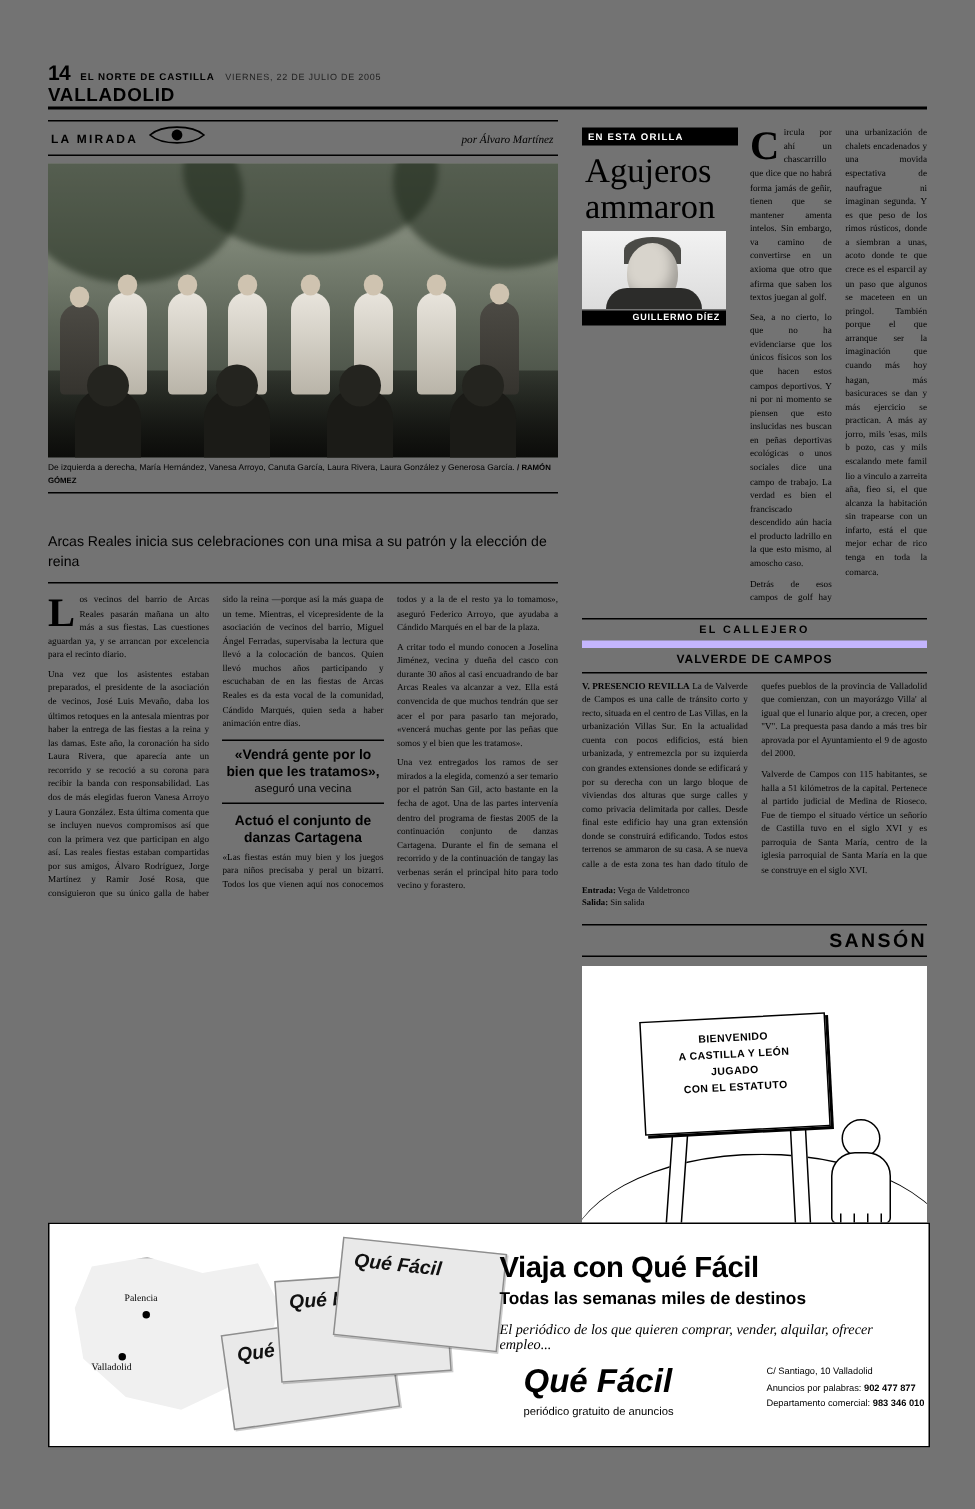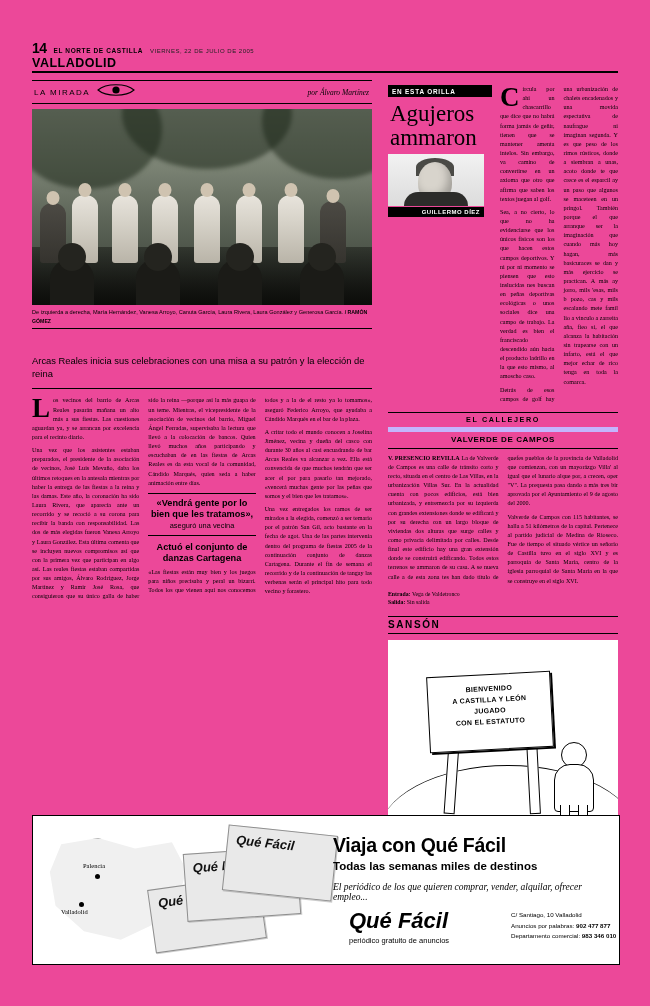--- a/index.html
+++ b/index.html
@@ -12,21 +12,21 @@
     height: 1006px;
     font-family: "Liberation Serif", serif;
     color: #000;
     position: relative;
     overflow: hidden;
   }
   .page {
     position: relative;
     width: 650px;
     height: 1006px;
-    background: #ec4899;
+    background: #737373;
   }
 
   
   .masthead {
     position: absolute;
     left: 32px; top: 40px;
     width: 586px;
     display: flex;
     align-items: baseline;
     gap: 7px;
@@ -80,21 +80,21 @@
   .mirada-bar {
     position: relative;
     height: 22px;
     border-top: 1px solid #000;
     border-bottom: 1px solid #000;
     display: flex;
     align-items: center;
   }
   .mirada-label {
     font-family: "Liberation Sans", sans-serif;
-    font-weight: normal;
+    font-weight: bold;
     font-size: 8px;
     letter-spacing: 1.5px;
     margin-left: 2px;
   }
   .mirada-eye {
     margin-left: 6px;
   }
   .mirada-author {
     margin-left: auto;
     font-family: "Liberation Serif", serif;
@@ -351,24 +351,24 @@
   .tagline {
     font-size: 5.8px;
     line-height: 1.4;
     margin-top: 4px;
   }
 
   .sanson-head {
     margin-top: 10px;
     border-top: 1.5px solid #000;
     border-bottom: 1px solid #000;
-    text-align: left;
-    font-family: "Liberation Sans", sans-serif;
-    font-weight: bold;
-    font-size: 10px;
+    text-align: right;
+    font-family: "Liberation Sans", sans-serif;
+    font-weight: bold;
+    font-size: 13px;
     letter-spacing: 1.6px;
     padding: 2.5px 0;
   }
   .cartoon {
     position: relative;
     margin-top: 6px;
     width: 230px;
     height: 196px;
     background: #fff;
     overflow: hidden;

